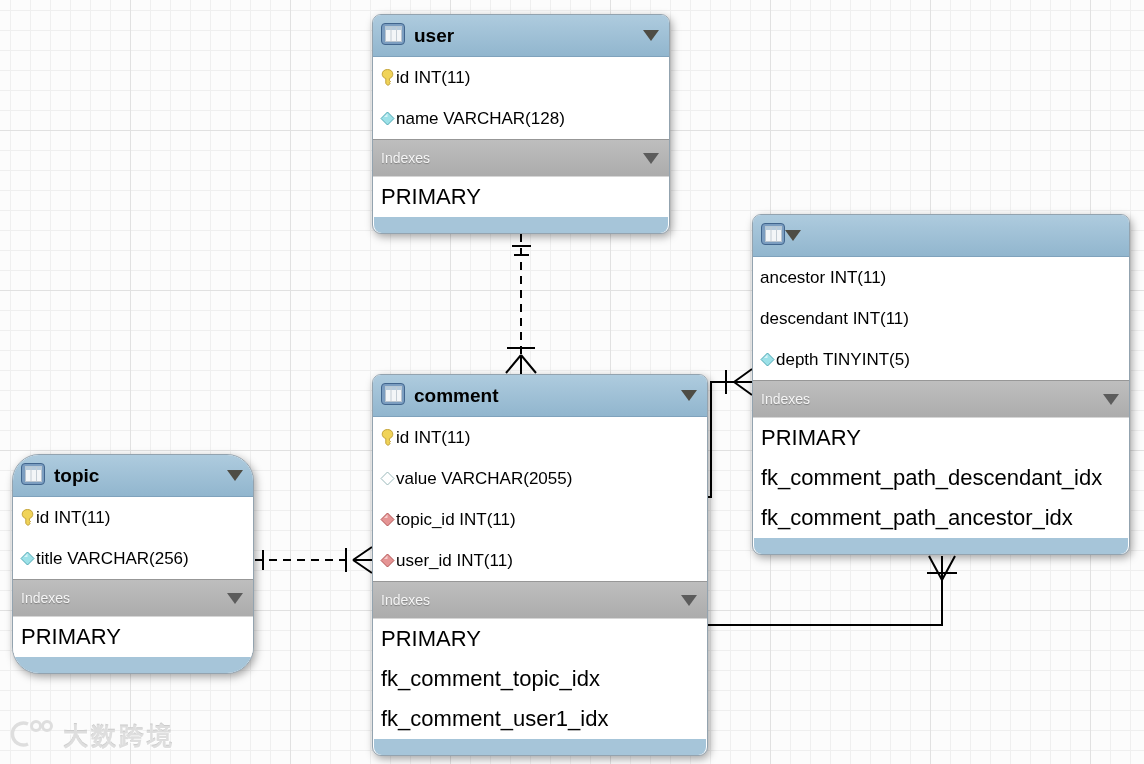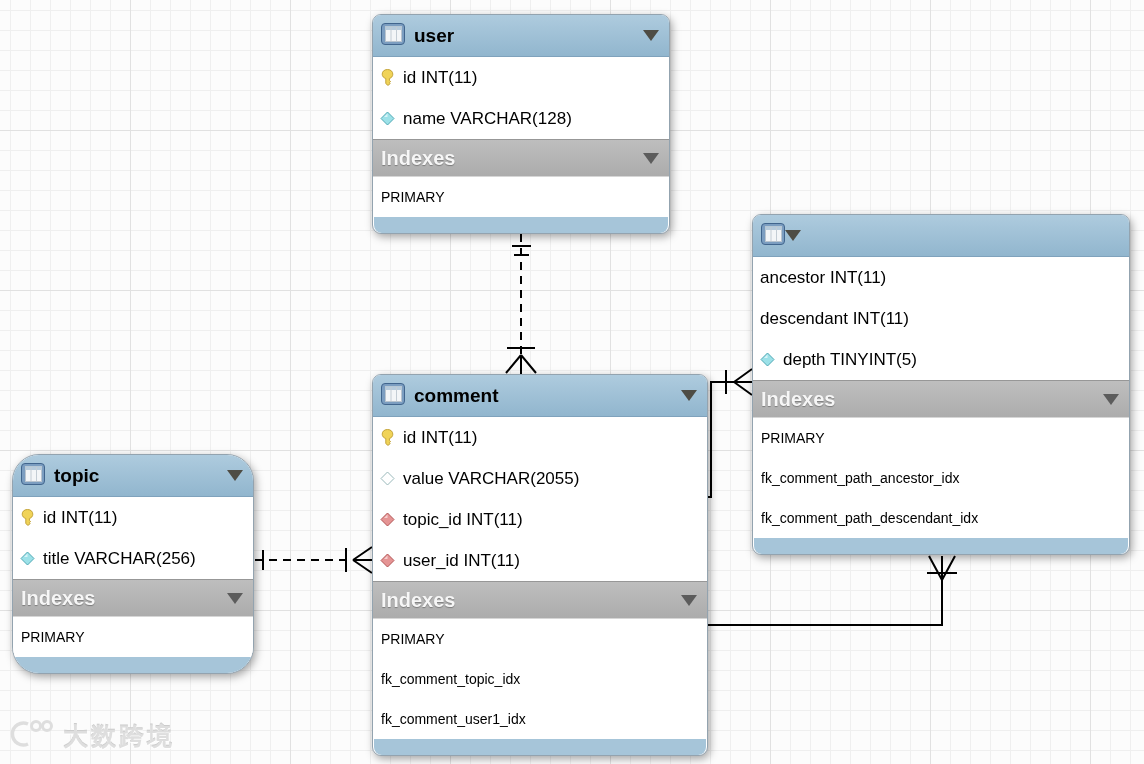--- a/index.html
+++ b/index.html
@@ -30,35 +30,35 @@
     background:linear-gradient(#aecbde, #91b6ce);
     border-bottom:1px solid #7fa2bc;
   }
   .ttitle { flex:1; margin-left:9px; font-size:19px; font-weight:bold; }
   .tri {
     width:0; height:0;
     border-left:8px solid transparent; border-right:8px solid transparent;
     border-top:11px solid #4e4c44; cursor:pointer;
   }
   .col-row {
-    height:41px; display:flex; align-items:center; gap:8px;
+    height:41px; display:flex; align-items:center; gap:1px;
     padding-left:7px; font-size:17px; background:#fff;
   }
   .col-row .cicon { display:flex; width:15px; justify-content:center; }
   .idx-bar {
     height:38px; display:flex; align-items:center; padding:0 10px 0 8px;
     background:linear-gradient(#bebebe, #acacac);
     border-top:1px solid #979797; border-bottom:1px solid #d6d6d6;
   }
   .idx-label {
-    flex:1; color:#f6f6f6; font-weight:bold; font-size:20px;
+    flex:1; color:#f6f6f6; font-weight:normal; font-size:14px;
     text-shadow:0 1px 1px rgba(0,0,0,0.3);
   }
   .idx-bar .tri { border-top-color:#5c5c5c; }
-  .idx-row { height:40px; display:flex; align-items:center; padding-left:8px; font-size:14px; background:#fff; }
+  .idx-row { height:40px; display:flex; align-items:center; padding-left:8px; font-size:22px; background:#fff; }
   .tfoot { height:16px; background:#a6c5d9; margin:0 1px; border-radius:0 0 8px 8px; }
 
   #t-user         { left:372px; top:14px;  width:298px; }
   #t-comment-path { left:752px; top:214px; width:378px; }
   #t-comment      { left:372px; top:374px; width:336px; }
   #t-topic        { left:12px;  top:454px; width:242px;border-radius:27px; }
 
   .watermark {
     position:absolute; left:8px; top:718px; z-index:3;
     display:flex; align-items:center; gap:9px;
@@ -169,22 +169,22 @@
             <path d="M7.5 2.5 L4 6 L7.5 6 Z" fill="#d9f4f7" stroke="none"></path>
           </svg>
       </span>
       <span>depth TINYINT(5)</span>
     </div>
     <div class="idx-bar">
       <span class="idx-label">Indexes</span>
       <span class="tri"></span>
     </div>
     <div class="idx-row">PRIMARY</div>
+    <div class="idx-row">fk_comment_path_descendant_idx</div>
     <div class="idx-row">fk_comment_path_ancestor_idx</div>
-    <div class="idx-row">fk_comment_path_descendant_idx</div>
     <div class="tfoot"></div>
   </div>
 
   <div class="table" id="t-comment">
     <div class="thead">
       <span class="cicon">
         <svg width="24" height="22" viewBox="0 0 24 22">
             <rect x="0.5" y="0.5" width="23" height="21" rx="3.5" fill="#7b9dc0" stroke="#41658d"></rect>
             <rect x="4.5" y="3.5" width="16" height="15" fill="#f3f5f7" stroke="#b9c4ce"></rect>
             <rect x="4.5" y="3.5" width="16" height="3.5" fill="#b6cbdc"></rect>

